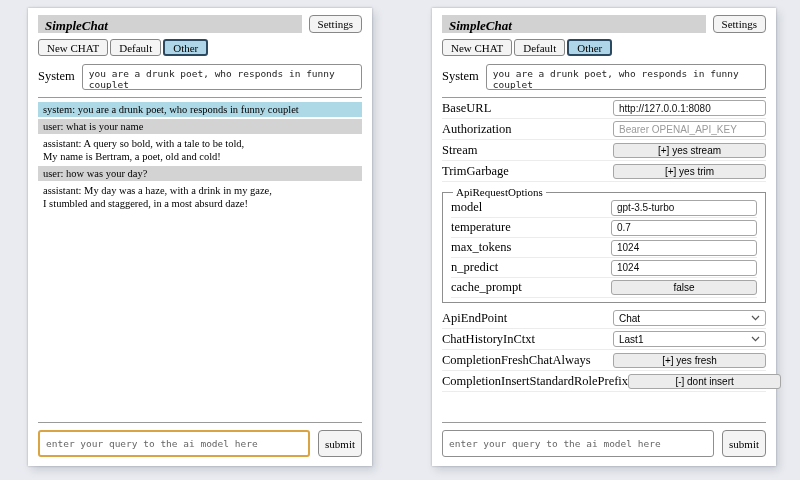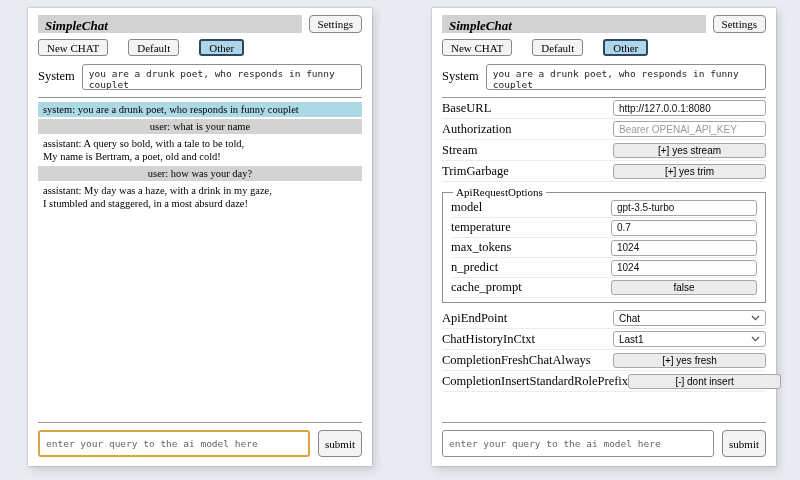--- a/index.html
+++ b/index.html
@@ -20,21 +20,21 @@
   .titlebar-bg { flex:1; background:var(--titlebar-bg,#d2d2d2); padding:1px 7px;font-style:italic; }
   .app-title { font-weight:700; font-size:13px; line-height:16px; }
 
   .btn {
     font-family:Liberation Serif, serif; font-size:11px; color:#000;
     background:#f4f4f4; border:1px solid #878787; border-radius:3px;
     padding:0 8px; height:17px; line-height:14px; cursor:pointer;
   }
   .settings-btn { border-radius:4px; height:18px; }
 
-  .toolbar { margin-top:6px; display:flex; gap:20px; }
+  .toolbar { margin-top:6px; display:flex; gap:2px; }
   .session-active {
     background:var(--active-session-bg,#aed6e8);
     border:2px solid var(--active-session-border,#2b4a61);
   }
 
   .system-row { margin-top:8px; display:flex; gap:7px; align-items:flex-start; }
   .system-label { font-size:12.5px; padding-top:5px; }
   .system-input {
     flex:1; height:26px; resize:none; overflow:hidden;
     border:1px solid #8f8f8f; border-radius:3px;
@@ -43,21 +43,21 @@
   }
 
   .rule { border:none; border-top:1px solid #9a9a9a; margin-top:7px; }
 
   .chat-list { margin-top:4px; }
   .msg {
     font-size:10.5px; line-height:13px; padding:1px 5px; margin-bottom:2px;
     white-space:pre-line;
   }
   .role-system { background:var(--system-msg-bg,#add8e6); }
-  .role-user { background:var(--user-msg-bg,#d3d3d3);text-align:center; }
+  .role-user { background:var(--user-msg-bg,#d3d3d3); }
   .role-assistant { background:transparent; }
 
   .settings-list { margin-top:0; }
   .srow {
     display:flex; justify-content:space-between; align-items:center;
     height:21px; border-bottom:1px solid #ececec; font-size:12.5px;
   }
   .ctl { width:153px; flex:0 0 153px; display:flex; }
   .ctl-input {
     width:100%; height:16px; border:1px solid #a6a6a6; border-radius:3px;

